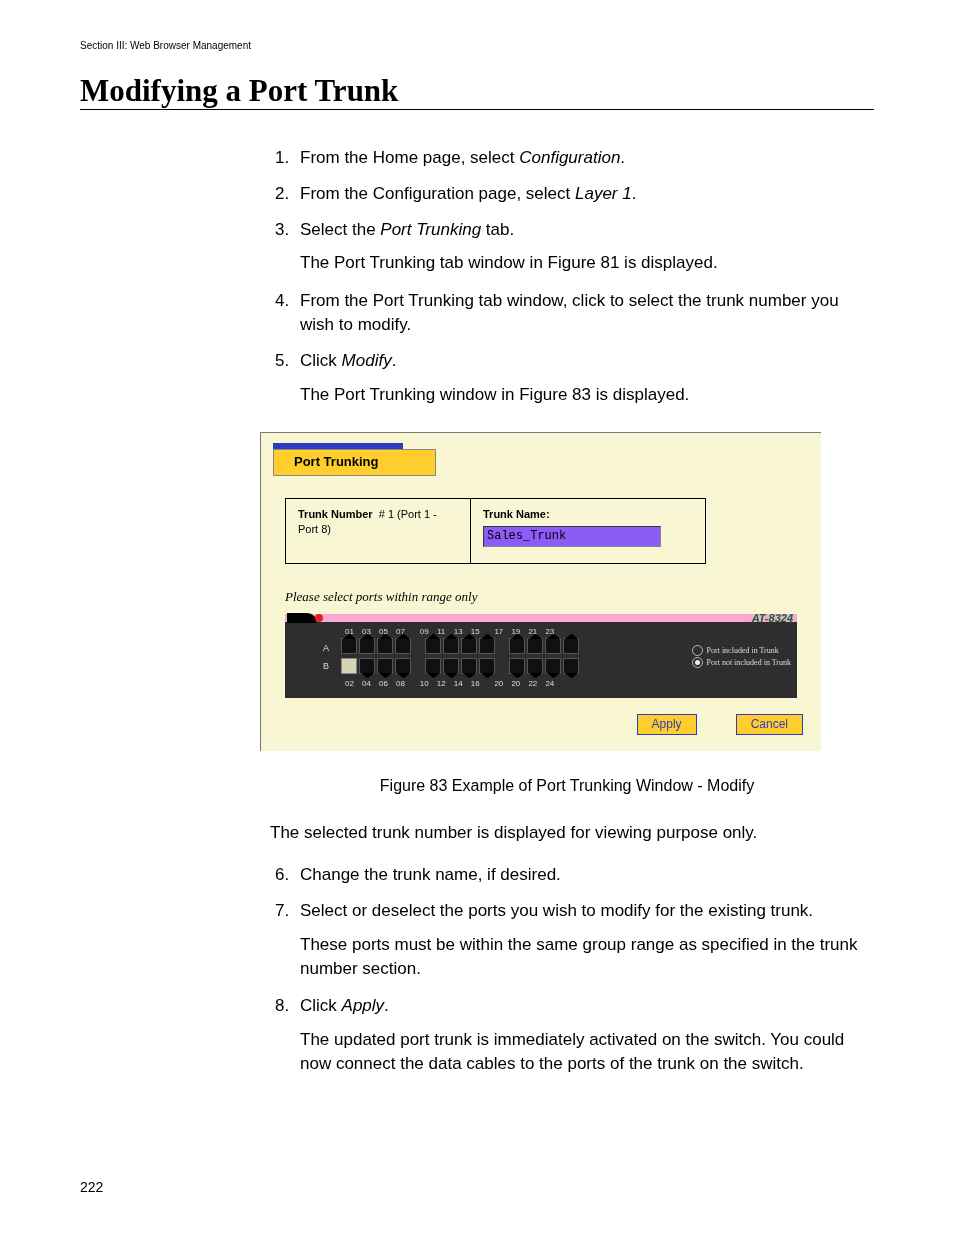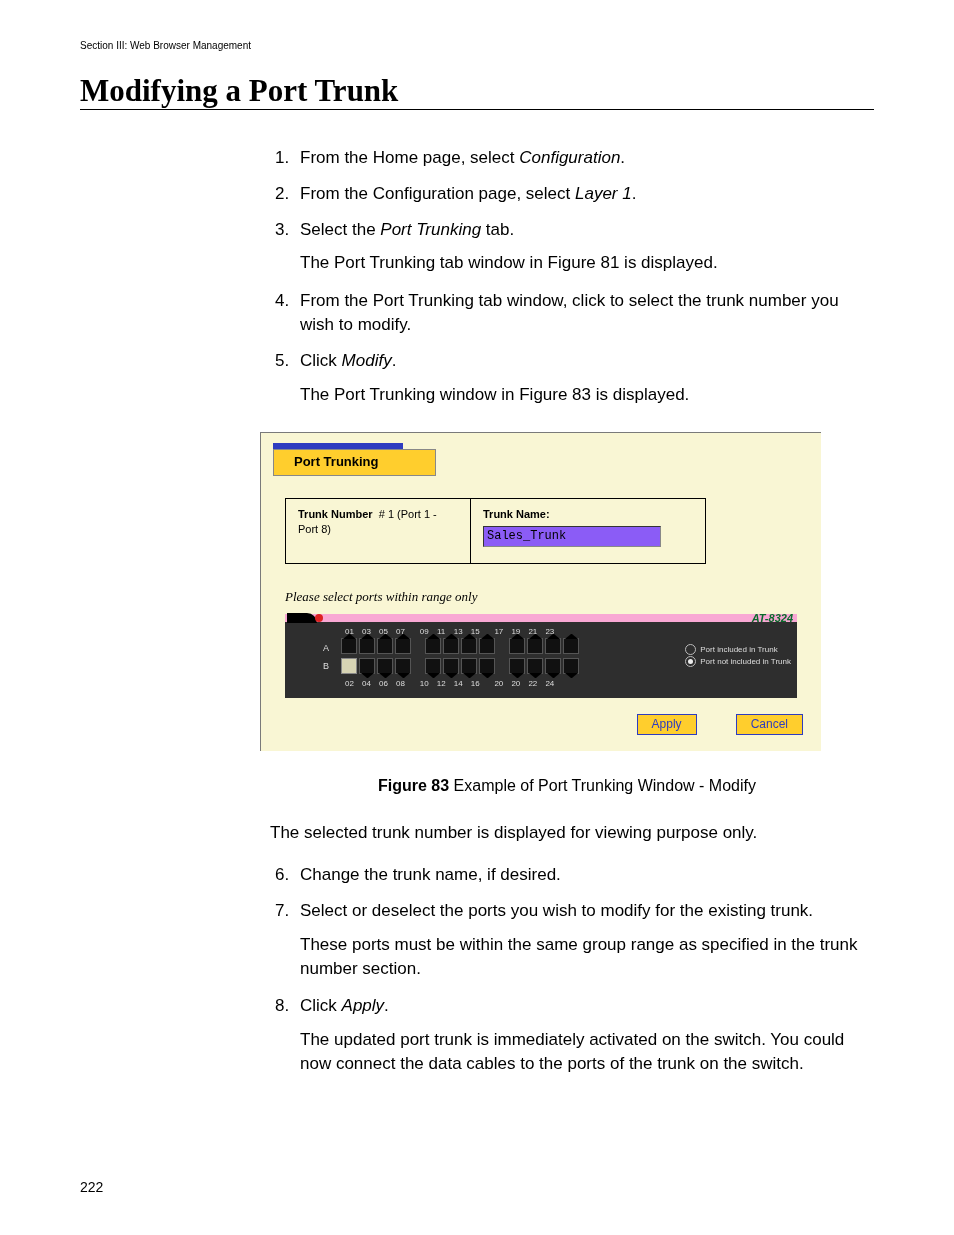--- a/index.html
+++ b/index.html
@@ -50,21 +50,21 @@
   }
   .italic { font-style: italic; margin-top: 44px; }
   .figure-area {
     margin: 26px 0 20px -10px;
   }
   .figure-caption {
     text-align: center;
     font-size: 16px;
     margin: 24px 0 24px -10px;
   }
-  .figure-caption b { font-weight: bold; }
+  .figure-caption b { font-weight: normal; }
 
   
   .shot-outer {
     display: inline-block;
     border-top: 1px solid #7a7a7a;
     border-left: 1px solid #7a7a7a;
     background: #f9f6d4;
     width: 560px;
     padding: 0 0 16px 0;
     font-family: Arial, sans-serif;
@@ -202,21 +202,21 @@
   }
   .port.gap { margin-right: 12px; }
   .port.empty { background: #d7d4b4; border:1px solid #888; }
   .legend {
     position: absolute;
     right: 6px;
     top: 30px;
     font-size: 8px;
     color: #ddd;
   }
-  .legend-row { display:flex; align-items:flex-start; gap:4px; height:12px; }
+  .legend-row { display:flex; align-items:flex-end; gap:4px; height:12px;font-family:Liberation Serif, serif; }
   .legend-radio {
     width: 9px; height: 9px; border: 1px solid #bbb; border-radius: 50%;
     display:inline-block; position:relative; background:#2e2e2e;
   }
   .legend-radio.sel::after {
     content:""; position:absolute; left:2px; top:2px; width:5px; height:5px;
     background:#eee; border-radius:50%;
   }
   .btn-row {
     text-align: right;

